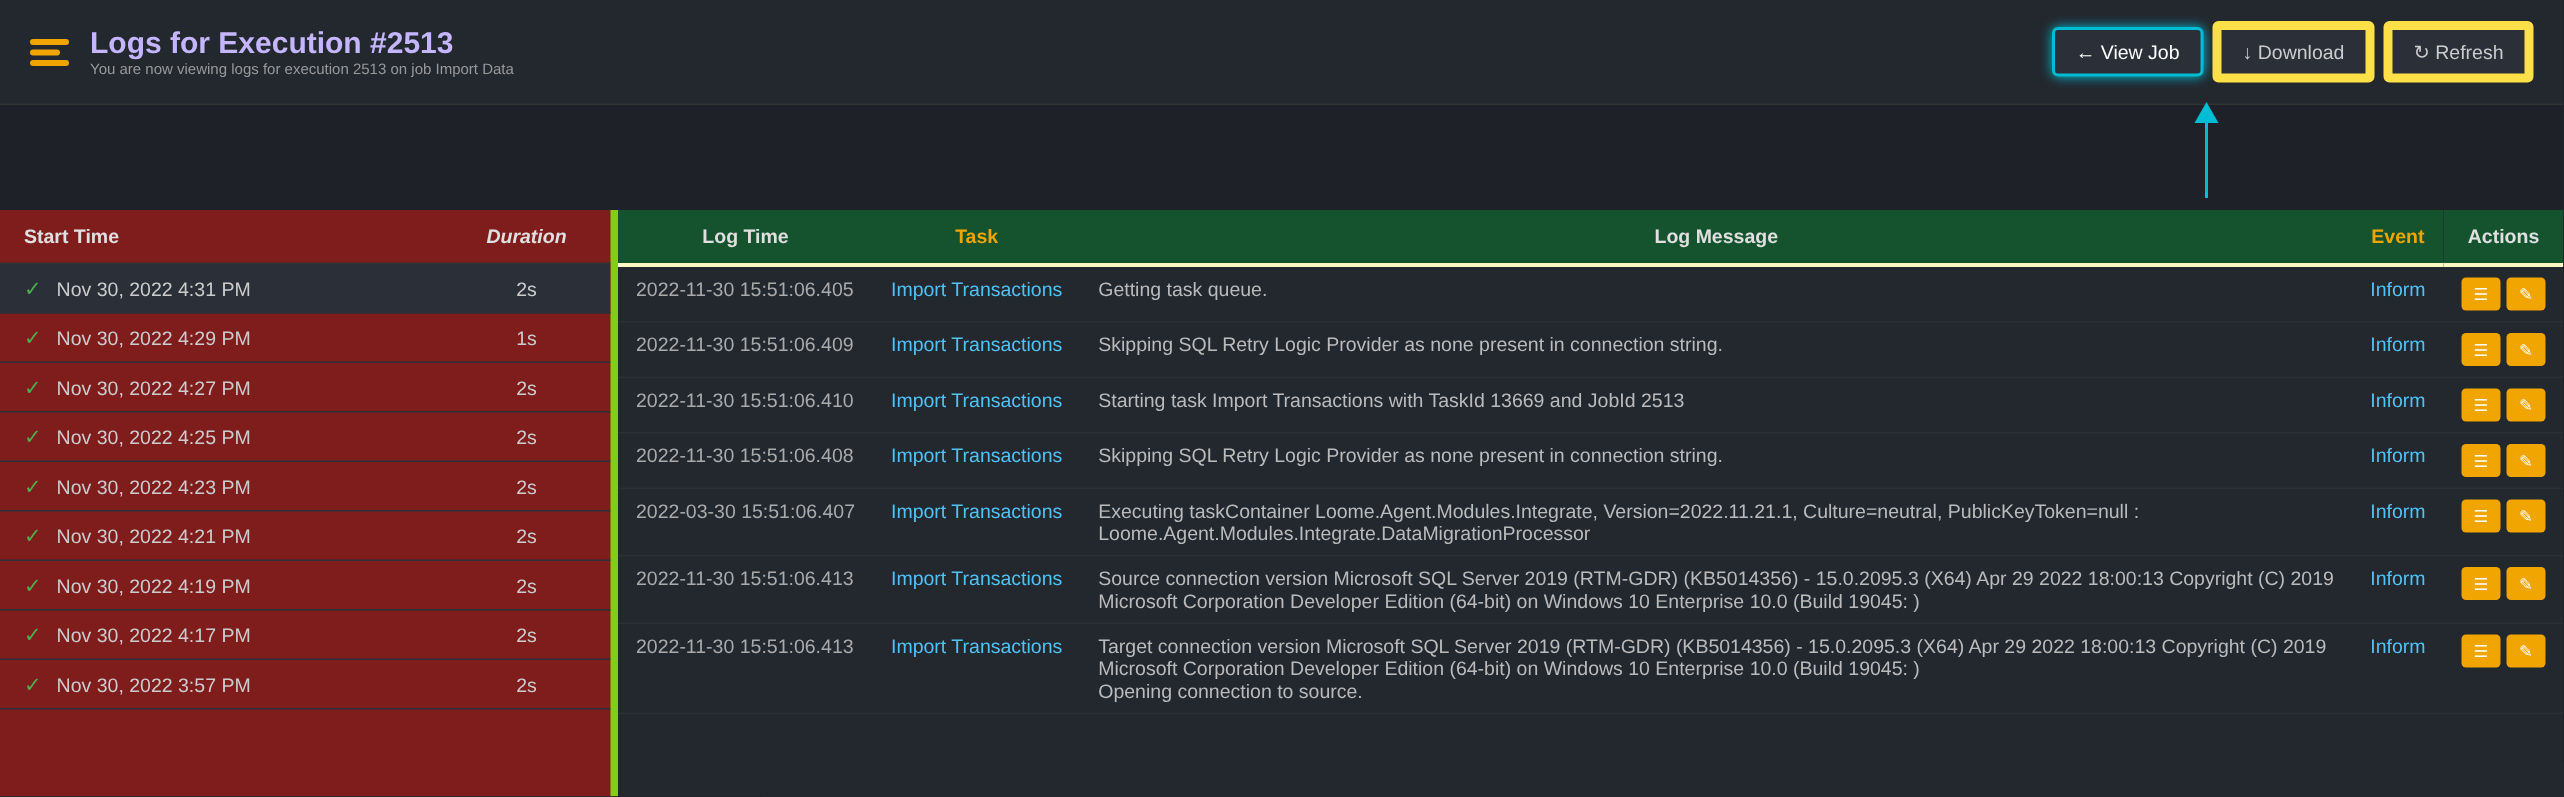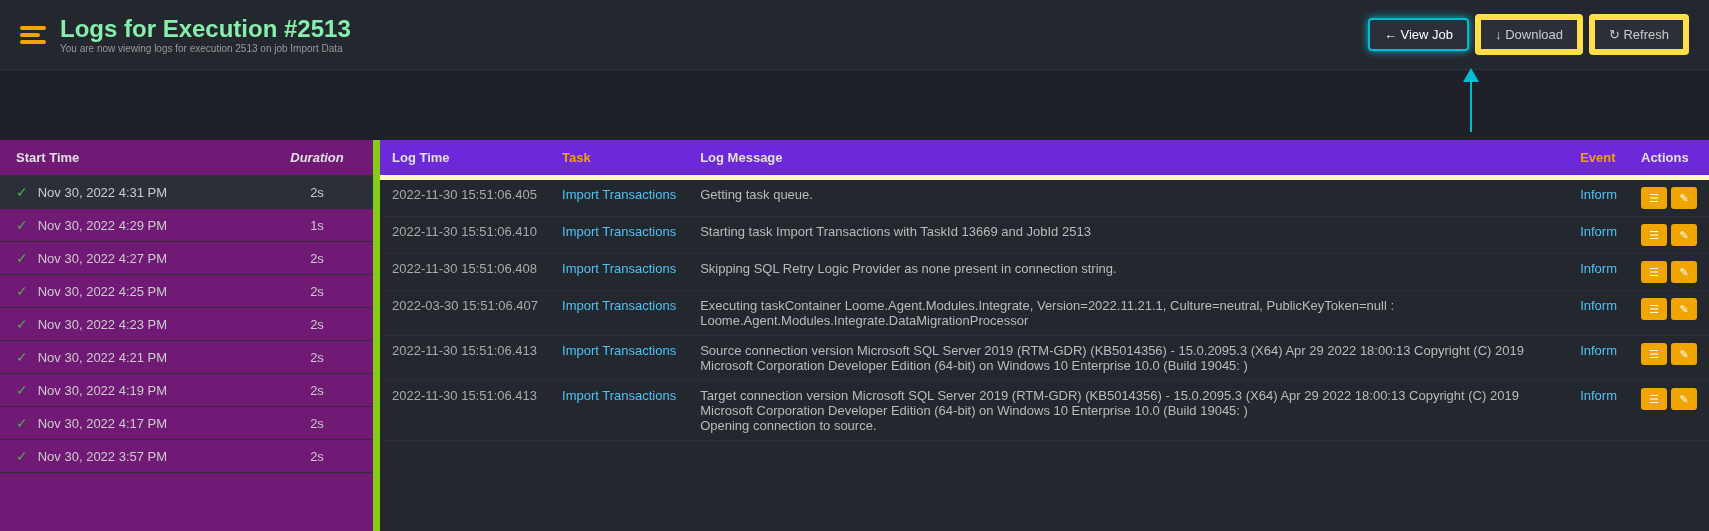--- a/index.html
+++ b/index.html
@@ -36,23 +36,23 @@
       display: block;
       background: #f0a500;
       height: 4px;
       border-radius: 2px;
     }
     .header-icon span:nth-child(1) { width: 26px; }
     .header-icon span:nth-child(2) { width: 20px; }
     .header-icon span:nth-child(3) { width: 26px; }
 
     .header-text h1 {
-      font-size: 24px;
+      font-size: 20px;
       font-weight: bold;
-      color: #86efac;
+      color: #c4b5fd;
     }
     .header-text p {
       font-size: 10px;
       color: #999;
     }
 
     .header-actions {
       display: flex;
       gap: 6px;
       align-items: center;
@@ -106,23 +106,23 @@
 
     
     .main {
       display: flex;
       height: calc(531px - 70px - 70px);
       overflow: hidden;
     }
 
     
     .left-panel {
-      width: 380px;
-      background: #701a75;
-      border-right: 7px solid #84cc16;
+      width: 412px;
+      background: #7f1d1d;
+      border-right: 5px solid #84cc16;
       overflow-y: auto;
     }
     .left-panel-header {
       display: flex;
       padding: 10px 16px;
       font-weight: bold;
       color: #e0e0e0;
       border-bottom: 1px solid #333;
       font-size: 13px;
     }
@@ -150,25 +150,25 @@
       flex: 1;
       background: #23272e;
       overflow-y: auto;
     }
     .log-table {
       width: 100%;
       border-collapse: collapse;
     }
     .log-table th {
       padding: 10px 12px;
-      text-align: left;
+      text-align: center;
       font-weight: bold;
       color: #e0e0e0;
-      background: #6d28d9;
-      border-bottom: 5px solid #fef9c3;
+      background: #14532d;
+      border-bottom: 3px solid #fef9c3;
       position: sticky;
       top: 0;
       z-index: 1;
     }
     .log-table th.col-event { color: #f0a500; }
     .log-table th.col-task { color: #f0a500; }
     .log-table td {
       padding: 7px 12px;
       vertical-align: top;
       border-bottom: 1px solid #2a2f38;
@@ -304,20 +304,32 @@
     <td class="msg-cell" style="white-space:pre-line;margin-top:16px;">Getting task queue.</td>
     <td class="event-cell">Inform</td>
     <td>
       <div class="actions-cell">
         <button class="action-btn icon-btn" title="Details">☰</button>
         <button class="action-btn icon-btn" title="Edit">✎</button>
       </div>
     </td>
   </tr>
           <tr>
+    <td class="time-cell">2022-11-30 15:51:06.409</td>
+    <td class="task-cell">Import Transactions</td>
+    <td class="msg-cell" style="white-space:pre-line;">Skipping SQL Retry Logic Provider as none present in connection string.</td>
+    <td class="event-cell">Inform</td>
+    <td>
+      <div class="actions-cell">
+        <button class="action-btn icon-btn" title="Details">☰</button>
+        <button class="action-btn icon-btn" title="Edit">✎</button>
+      </div>
+    </td>
+  </tr>
+          <tr>
     <td class="time-cell">2022-11-30 15:51:06.410</td>
     <td class="task-cell">Import Transactions</td>
     <td class="msg-cell" style="white-space:pre-line;">Starting task Import Transactions with TaskId 13669 and JobId 2513</td>
     <td class="event-cell">Inform</td>
     <td>
       <div class="actions-cell">
         <button class="action-btn icon-btn" title="Details">☰</button>
         <button class="action-btn icon-btn" title="Edit">✎</button>
       </div>
     </td>

